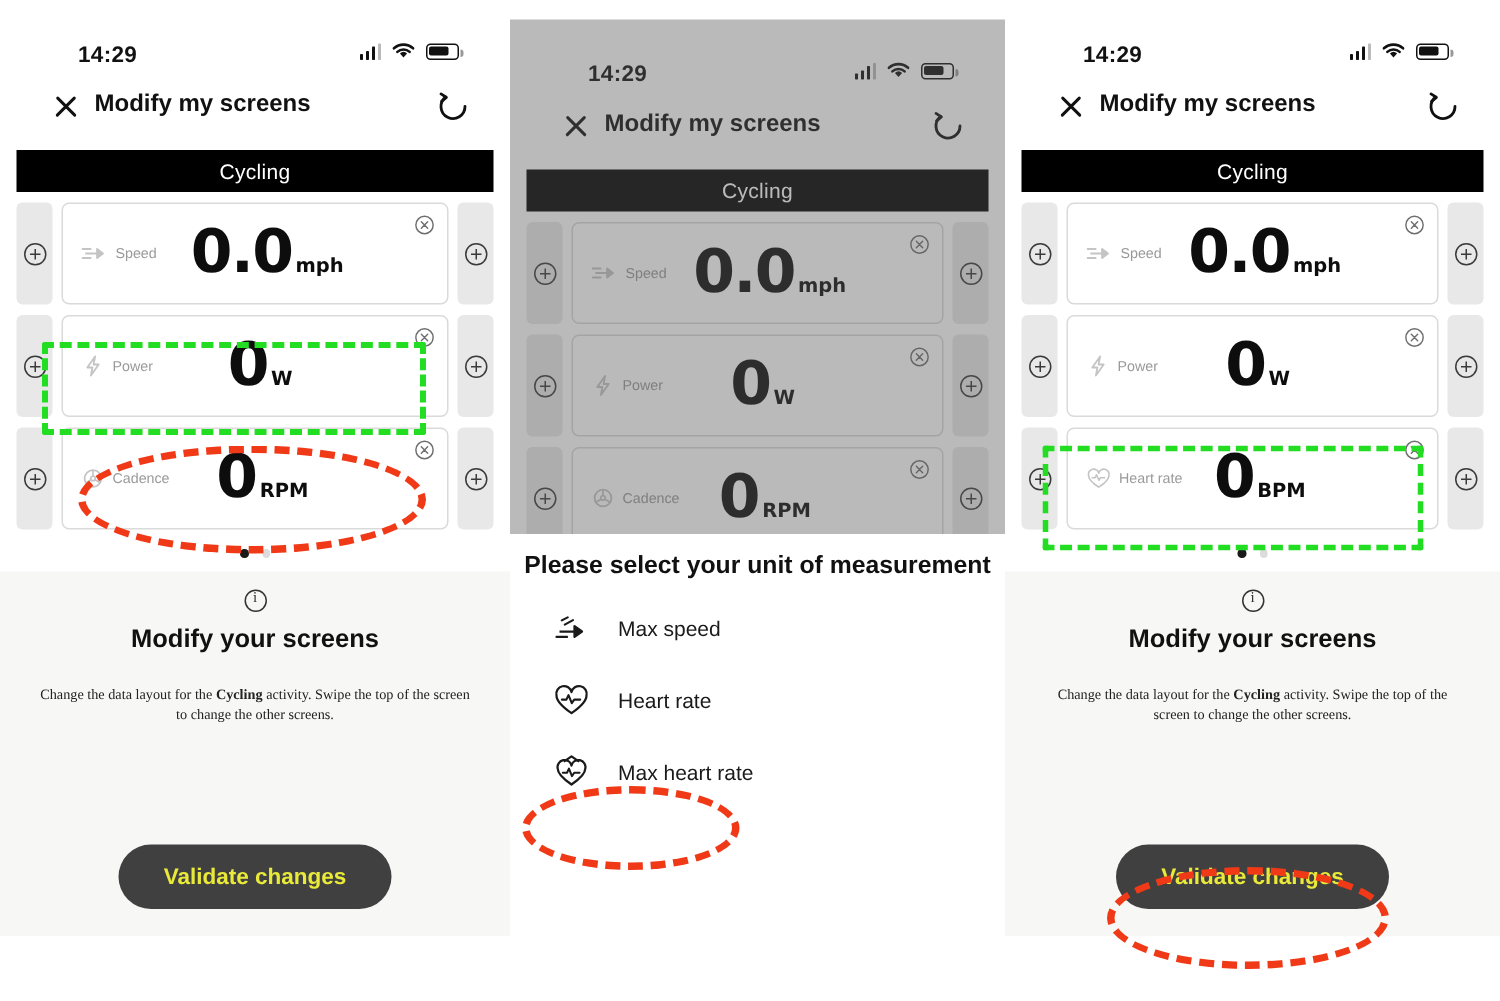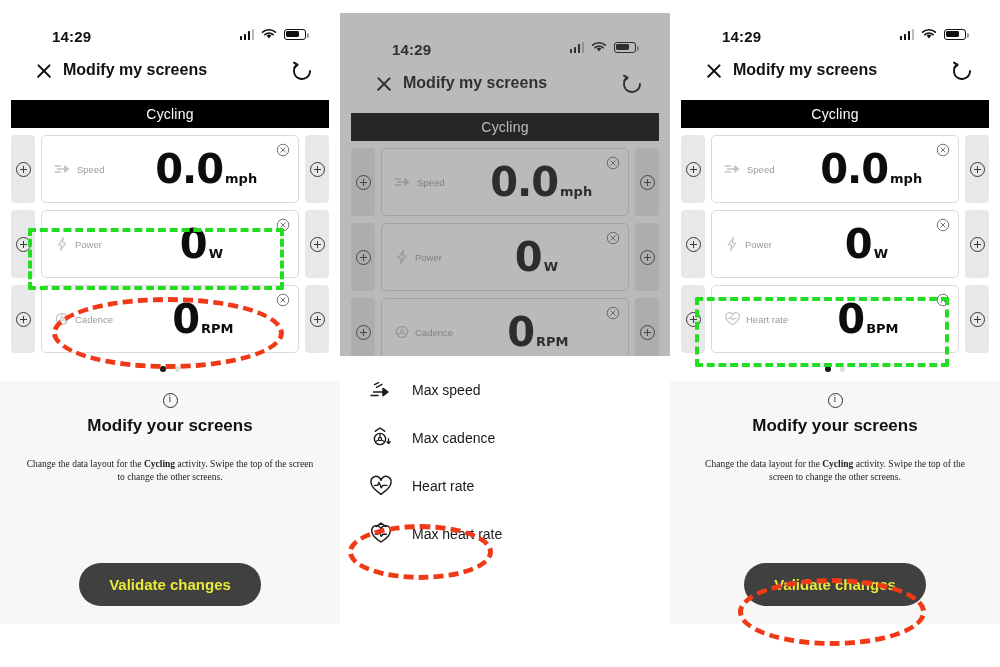--- a/index.html
+++ b/index.html
@@ -49,21 +49,21 @@
   .row { display:flex; align-items:stretch; gap: 6px; margin-bottom: 7px; position: relative; }
   .side-btn { width: 24px; background: #e8e8e8; border-radius: 4px; display:flex; align-items:center; justify-content:center; flex:0 0 24px; }
   .plus { width: 15px; height: 15px; border:1.3px solid #3a3a3a; border-radius:50%; position:relative; }
   .plus::before, .plus::after { content:""; position:absolute; background:#3a3a3a; }
   .plus::before { left:3px; top:6.1px; width:7px; height:1.3px; }
   .plus::after  { top:3px; left:6.1px; height:7px; width:1.3px; }
 
   .card { flex:1; position:relative; background:#fff; border:1px solid #dadada; border-radius:5px; height: 68px; }
   .card .metric-label { position:absolute; left:12px; top:50%; transform:translateY(-50%); display:flex; align-items:center; gap:5px; }
   .card .metric-label .mname { font-size:9.5px; color:#9a9a9a; }
-  .card .value { position:absolute; left:50%; top:50%; transform:translate(-42%,-50%); display:flex; align-items:flex-end;margin-left:28px; }
+  .card .value { position:absolute; left:50%; top:50%; transform:translate(-42%,-50%); display:flex; align-items:flex-end; }
   .card .value .num { font-size:40px; font-weight:800; color:#0d0d0d; line-height:.92; font-family:"DejaVu Sans", sans-serif; letter-spacing:-1px; }
   .card .value .unit { font-size:13px; font-weight:800; color:#0d0d0d; margin-left:2px; padding-bottom:2px; font-family:"DejaVu Sans", sans-serif; }
   .card .close-x { position:absolute; right:8px; top:7px; width:14px; height:14px; }
 
   
   .dots { display:flex; justify-content:center; gap:9px; padding-top:6px; }
   .dots span { width:5.5px; height:5.5px; border-radius:50%; background:#dcdcdc; display:block; }
   .dots span.on { background:#1a1a1a; }
 
   
@@ -350,46 +350,35 @@
           <div class="side-btn">
               <span class="plus"></span>
             </div>
         </div>
       </div>
     </div>
 
     <div class="dim-overlay"></div>
 
     <div class="sheet">
+      <div class="sheet-title">Please select your unit of measurement</div>
       <div class="unit-list">
 
         <div class="unit-item">
           <span class="unit-ic">
             <svg width="24" height="20" viewBox="0 0 24 20">
               <path d="M4 12 h10 M14 8.4 L19 12 L14 15.6 Z" stroke="#1a1a1a" stroke-width="1.5" fill="#1a1a1a" stroke-linejoin="round"></path>
               <path d="M2 15.6 h7" stroke="#1a1a1a" stroke-width="1.5" stroke-linecap="round"></path>
               <path d="M5.5 4.6 L9.5 2.6 M7.5 7.4 L13 4.4" stroke="#1a1a1a" stroke-width="1.4" stroke-linecap="round"></path>
             </svg>
           </span>
           <span class="ulabel">Max speed</span>
         </div>
 
 
-        <div class="unit-item">
-          <span class="unit-ic">
-            <svg width="24" height="24" viewBox="0 0 24 24">
-              <circle cx="11" cy="13" r="5.6" stroke="#1a1a1a" stroke-width="1.4" fill="none"></circle>
-              <circle cx="11" cy="13" r="1.6" stroke="#1a1a1a" stroke-width="1.2" fill="none"></circle>
-              <path d="M11 7.4 V11.4 M6.2 15.8 L9.6 14 M15.8 15.8 L12.4 14" stroke="#1a1a1a" stroke-width="1.2"></path>
-              <path d="M6.4 5.2 L11 2 L15.6 5.2" stroke="#1a1a1a" stroke-width="1.5" fill="none" stroke-linecap="round" stroke-linejoin="round"></path>
-              <path d="M19.5 12.6 v4.6 M17.9 15.8 L19.5 17.6 L21.1 15.8" stroke="#1a1a1a" stroke-width="1.3" fill="none" stroke-linecap="round" stroke-linejoin="round"></path>
-            </svg>
-          </span>
-          <span class="ulabel">Max cadence</span>
-        </div>
 
         <div class="unit-item">
           <span class="unit-ic">
             <svg width="24" height="22" viewBox="0 0 24 22">
               <path d="M12 19.4 C4.2 14 2 10.6 2 7.6 A4.8 4.8 0 0 1 12 5.4 A4.8 4.8 0 0 1 22 7.6 C22 10.6 19.8 14 12 19.4 Z" stroke="#1a1a1a" stroke-width="1.5" fill="none" stroke-linejoin="round"></path>
               <path d="M5.6 10.4 h3 l1.4 -3 l2.2 5.4 l1.6 -2.4 h4" stroke="#1a1a1a" stroke-width="1.4" fill="none" stroke-linecap="round" stroke-linejoin="round"></path>
             </svg>
           </span>
           <span class="ulabel">Heart rate</span>
         </div>

